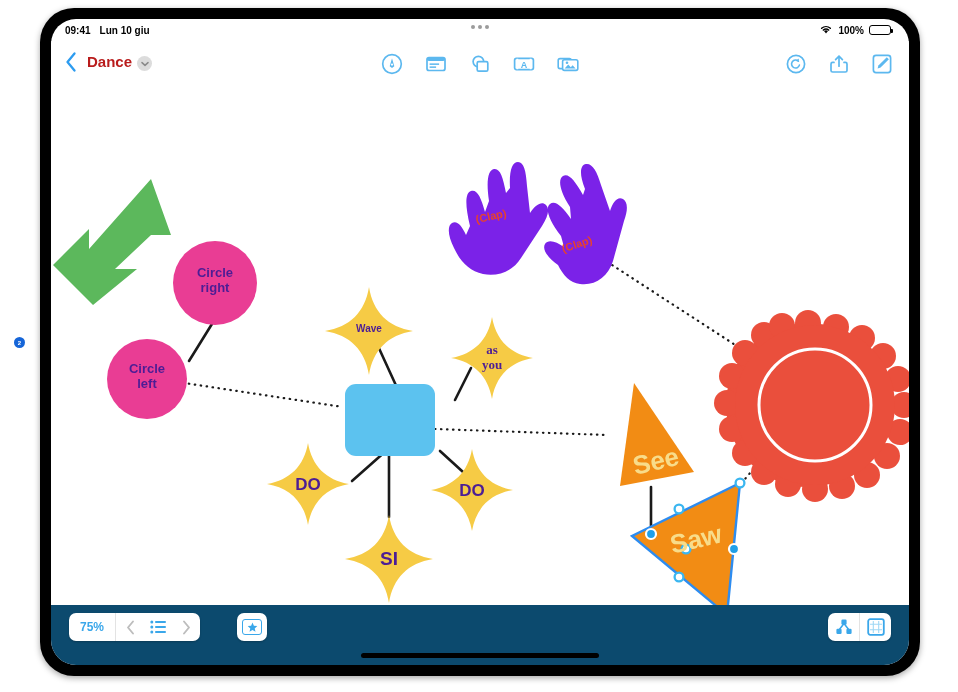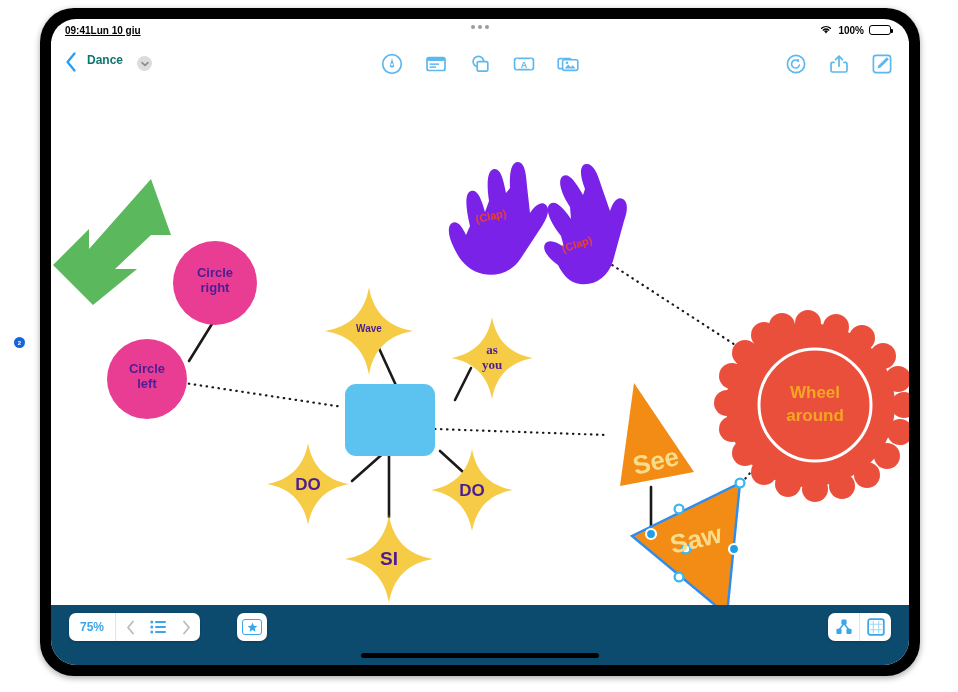--- a/index.html
+++ b/index.html
@@ -28,21 +28,21 @@
     overflow: hidden;
   }
 
   
   #status-bar {
     position: absolute; left: 0; top: 0;
     width: 100%; height: 22px;
     display: flex; align-items: center;
     font-size: 10px; color: #000; font-weight: 600;
   }
-  .status-left { position: absolute; left: 14px; display: flex; align-items: center; text-decoration: underline; }
+  .status-left { position: absolute; left: 14px; display: flex; gap: 9px; align-items: center; }
   .status-right { position: absolute; right: 18px; display: flex; gap: 5px; align-items: center; }
   .status-center { position: absolute; left: 50%; transform: translateX(-50%); top: 6px;
                    display: flex; gap: 3px; }
   .ellipsis-dot { width: 4px; height: 4px; border-radius: 50%; background: #9b9b9b; }
   .battery-shell {
     width: 22px; height: 10px; border: 1px solid #000; border-radius: 3px;
     position: relative; padding: 1px;
   }
   .battery-fill { width: 100%; height: 100%; background: #000; border-radius: 1.5px; }
   .battery-cap { position: absolute; right: -3px; top: 3px; width: 2px; height: 4px;
@@ -53,21 +53,21 @@
     position: absolute; left: 0; top: 22px;
     width: 100%; height: 44px;
     background: #ffffff;
   }
   #back-chevron {
     position: absolute; left: 14px; top: 10px;
     width: 12px; height: 22px;
   }
   #doc-title {
     position: absolute; left: 36px; top: 12px;
-    font-size: 12px; font-weight: 700; color: #0f766e;
+    font-size: 15px; font-weight: 700; color: #b91c1c;
   }
   #title-chevron-badge {
     position: absolute; left: 86px; top: 15px;
     width: 15px; height: 15px; border-radius: 50%;
     background: #dcdcdc; display: flex; align-items: center; justify-content: center;
   }
 
   .tool-group { position: absolute; top: 10px; display: flex; align-items: center; }
   #center-tools { left: 50%; transform: translateX(-50%); gap: 18px; }
   #right-tools { right: 14px; gap: 17px; }
@@ -392,24 +392,20 @@
       </div>
 
 
       <div class="node-label" style="left:227px;top:390px;width:60px;font-size:17px;">DO</div>
       <div class="node-label" style="left:308px;top:463px;width:60px;font-size:19px;">SI</div>
       <div class="node-label" style="left:391px;top:396px;width:60px;font-size:17px;">DO</div>
 
       <div class="node-label" style="left:565px;top:362px;width:80px;font-size:26px;color:#f8dc8a;transform:rotate(-13deg);">See</div>
       <div class="node-label" style="left:600px;top:440px;width:90px;font-size:26px;color:#f8dc8a;transform:rotate(-13deg);">Saw</div>
 
-      <div class="node-label" style="left:714px;top:297px;width:100px;font-size:17px;color:#f5a623;line-height:1.35;">
-        <span>Wheel</span><br>
-        <span>around</span>
-      </div>
     </div>
 
     <div id="bottom-bar">
       <div id="zoom-cluster">
         <div id="zoom-value">75%</div>
         <div class="vdiv"></div>
         <div class="pager-btn">
           <svg width="9" height="15" viewBox="0 0 9 15">
             <path d="M7 1.5 L2 7.5 L7 13.5" stroke="#bdbdbd" stroke-width="1.9" fill="none" stroke-linecap="round" stroke-linejoin="round"></path>
           </svg>

